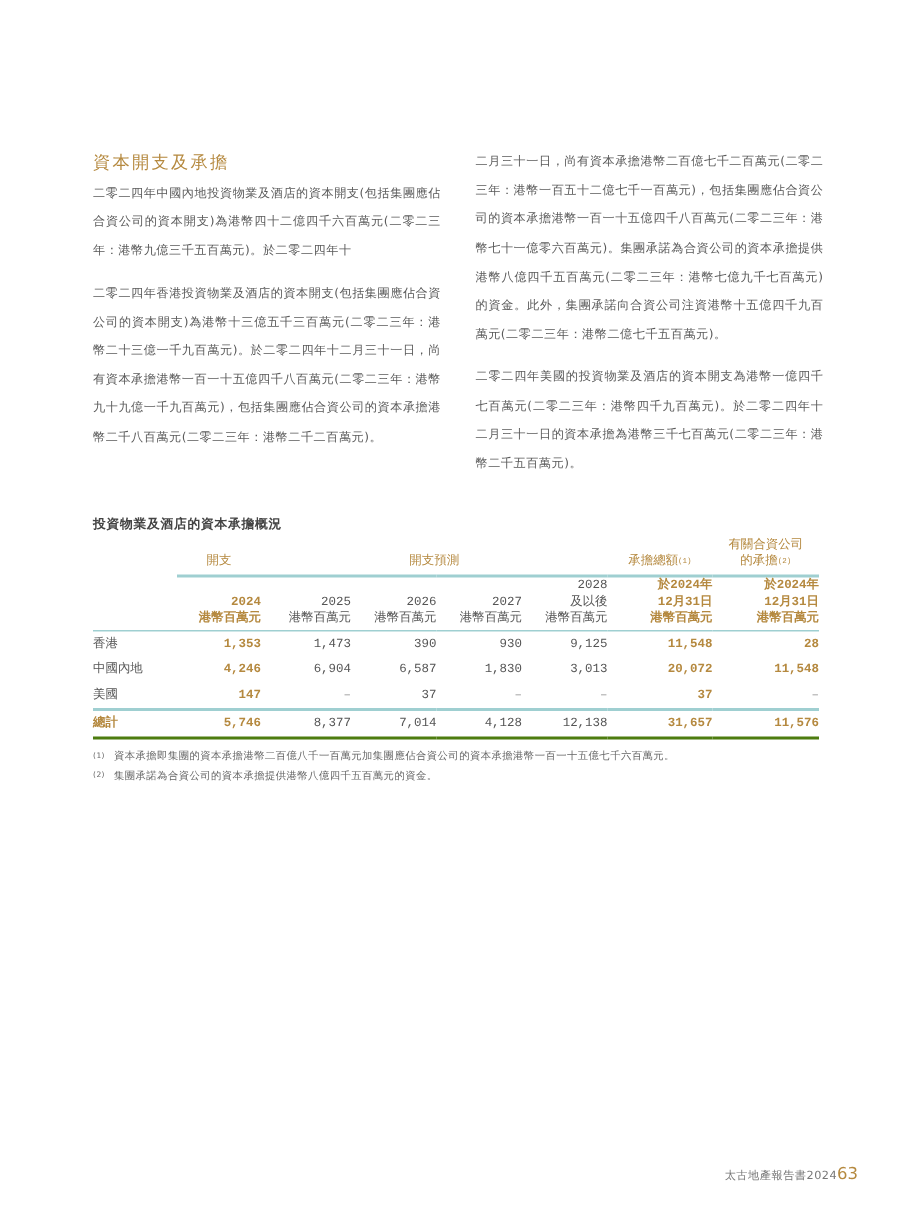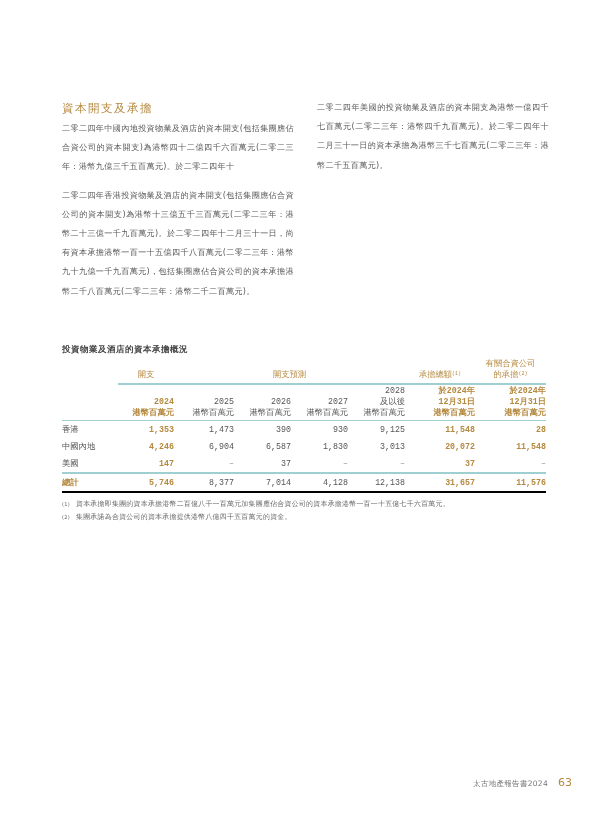--- a/index.html
+++ b/index.html
@@ -16,39 +16,40 @@
   td, th { font-weight: normal; padding: 0; font-family: Liberation Mono, monospace; }
   .grp th { color: #b5893f; text-align: center; vertical-align: bottom; height: 22px; padding-bottom: 3px; font-size: 8.3px; line-height: 11px; }
   .grp th.ul { border-bottom: 2px solid #9fcfd1; }
   .sub th { text-align: right; vertical-align: bottom; line-height: 11px; padding-top: 0; padding-bottom: 2px; color: #555; border-bottom: 1.5px solid #9fcfd1; }
   .sub th.gold { color: #b5893f; font-weight: bold; }
   .sub th.lbl { border-bottom: 1.5px solid #9fcfd1; }
   tbody td { text-align: right; height: 17px; line-height: 17px; }
   tbody td.rl { text-align: left; }
   tbody td.gold { color: #b5893f; font-weight: bold; }
   tbody td.dash { color: #999; }
-  tr.total td { border-top: 2px solid #9fcfd1; border-bottom: 2px solid #000000; height: 18px; }
+  tr.total td { border-top: 2px solid #9fcfd1; border-bottom: 2px solid #4d7c0f; height: 18px; }
   tr.total td.rl { color: #b5893f; font-weight: bold; }
   .notes { position: absolute; left: 62px; top: 498px; font-size: 6.9px; color: #666; line-height: 13px; letter-spacing: 0.3px; }
   .notes sup { font-size: 5px; vertical-align: top; margin-right: 6px; }
-  .footer { position: absolute; right: 28px; top: 776px; display: flex; align-items: baseline; gap: 10px; }
+  .footer { position: absolute; right: 28px; top: 776px; display: flex; align-items: baseline; gap: 0; }
   .footer .pub { font-size: 7.5px; color: #777; letter-spacing: 0.3px; }
   .footer .pg { font-size: 11px; color: #b5893f; }
   .sup-note { font-size: 5px; vertical-align: top; }
 </style>
 </head>
 <body>
 
 <div class="col left">
   <div class="h2">資本開支及承擔</div>
   <p class="para">二零二四年中國內地投資物業及酒店的資本開支(包括集團應佔合資公司的資本開支)為港幣四十二億四千六百萬元(二零二三年：港幣九億三千五百萬元)。於二零二四年十</p>
   <p class="para">二零二四年香港投資物業及酒店的資本開支(包括集團應佔合資公司的資本開支)為港幣十三億五千三百萬元(二零二三年：港幣二十三億一千九百萬元)。於二零二四年十二月三十一日，尚有資本承擔港幣一百一十五億四千八百萬元(二零二三年：港幣九十九億一千九百萬元)，包括集團應佔合資公司的資本承擔港幣二千八百萬元(二零二三年：港幣二千二百萬元)。</p>
 </div>
 
 <div class="col right">
+  <p class="para">二月三十一日，尚有資本承擔港幣二百億七千二百萬元(二零二三年：港幣一百五十二億七千一百萬元)，包括集團應佔合資公司的資本承擔港幣一百一十五億四千八百萬元(二零二三年：港幣七十一億零六百萬元)。集團承諾為合資公司的資本承擔提供港幣八億四千五百萬元(二零二三年：港幣七億九千七百萬元)的資金。此外，集團承諾向合資公司注資港幣十五億四千九百萬元(二零二三年：港幣二億七千五百萬元)。</p>
   <p class="para">二零二四年美國的投資物業及酒店的資本開支為港幣一億四千七百萬元(二零二三年：港幣四千九百萬元)。於二零二四年十二月三十一日的資本承擔為港幣三千七百萬元(二零二三年：港幣二千五百萬元)。</p>
 </div>
 
 <div class="table-title">投資物業及酒店的資本承擔概況</div>
 
 <table>
   <colgroup>
     <col style="width:56px">
     <col style="width:56px">
     <col style="width:60px">

